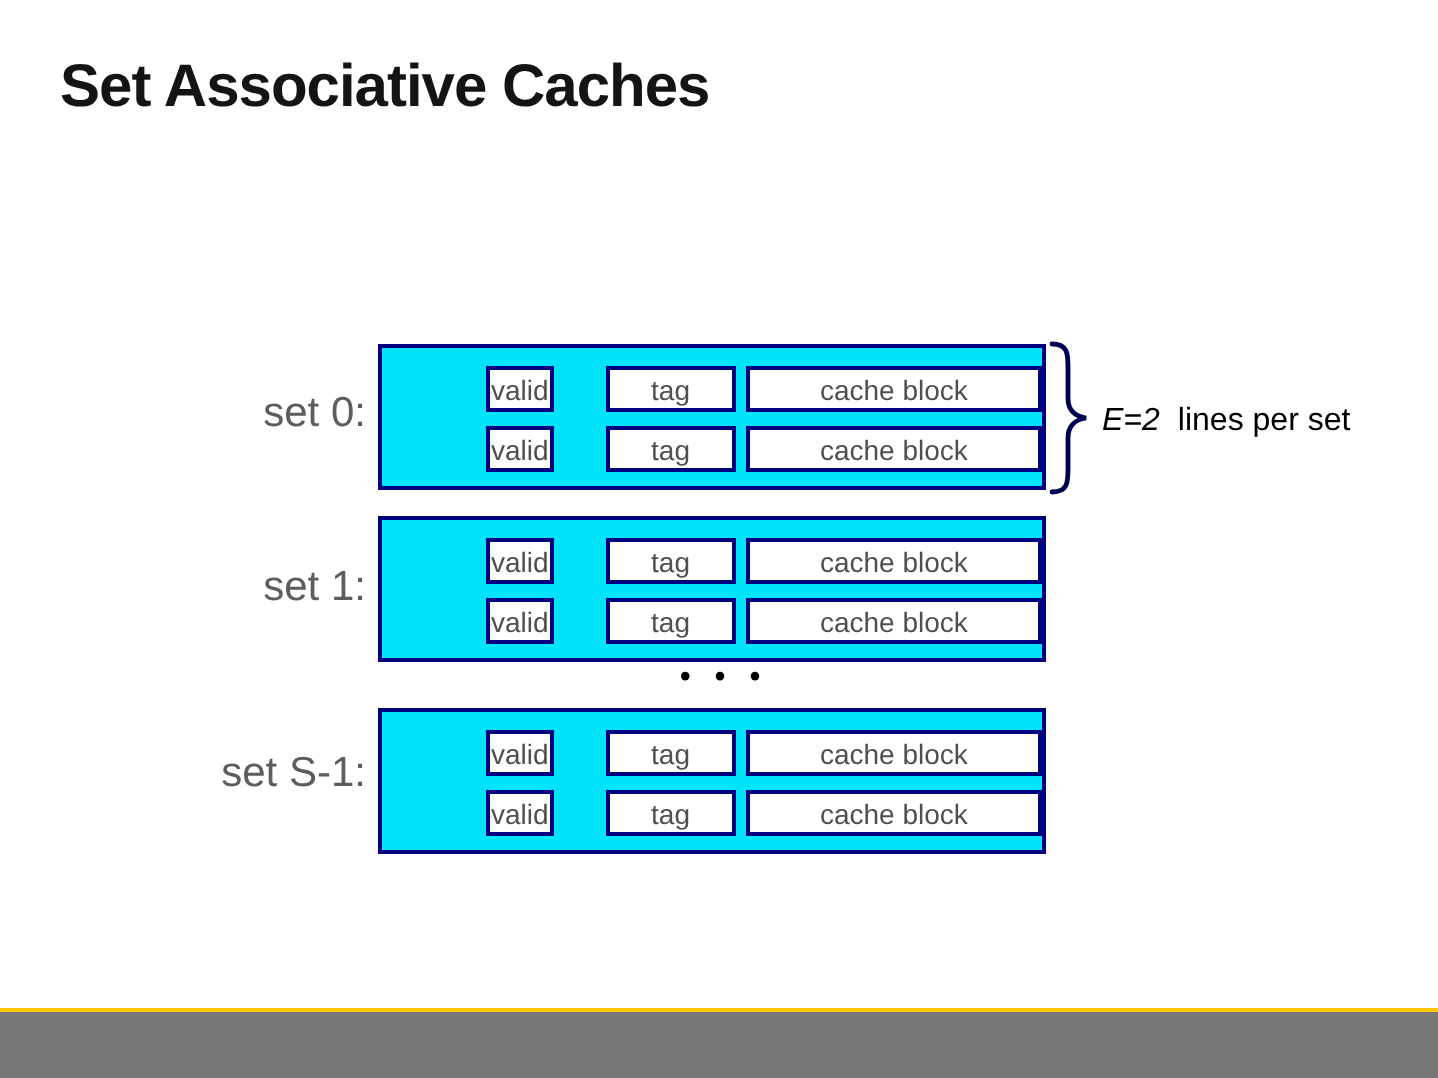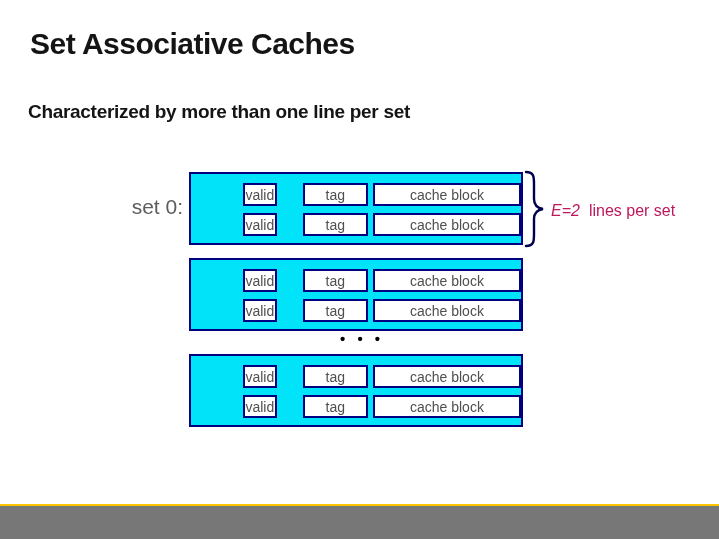--- a/index.html
+++ b/index.html
@@ -57,21 +57,21 @@
   .cell-tag{width:74px;margin-left:26px}
   .cell-block{width:169px;margin-left:5px}
   .ellipsis{
     position:absolute;left:340px;top:330px;width:60px;
     font-size:15px;font-weight:bold;color:#000;
     letter-spacing:4px;
   }
   .brace{position:absolute;left:524px;top:170px;}
   .annotation{
     position:absolute;left:551px;top:202px;
-    font-size:16px;color:#be185d;white-space:nowrap;
+    font-size:16px;color:#000000;white-space:nowrap;
   }
   .annotation .var{font-style:italic;}
   .annotation .rest{margin-left:9px;}
   .footer-bar{
     position:absolute;left:0;top:504px;width:719px;height:29px;
     background:var(--accent-bar);
   }
   .footer-strip{
     position:absolute;left:0;top:533px;width:719px;height:6px;
     background:var(--accent-bar-light);
@@ -80,23 +80,24 @@
     position:absolute;right:5px;top:509px;
     font-size:13px;color:var(--page-red);
   }
 </style>
 </head>
 <body>
 
 <div class="slide">
 
   <div class="title">Set Associative Caches</div>
-  <div class="subtitle">Characterized by more than one line per set</div>
 
   <div class="set-label label-0">set 0:</div>
+  <div class="set-label label-1">set 1:</div>
+  <div class="set-label label-2">set S-1:</div>
 
   <div class="set-box set-box-0">
     <div class="line-row first">
       <div class="cell cell-valid">valid</div>
       <div class="cell cell-tag">tag</div>
       <div class="cell cell-block">cache block</div>
     </div>
     <div class="line-row second">
       <div class="cell cell-valid">valid</div>
       <div class="cell cell-tag">tag</div>

